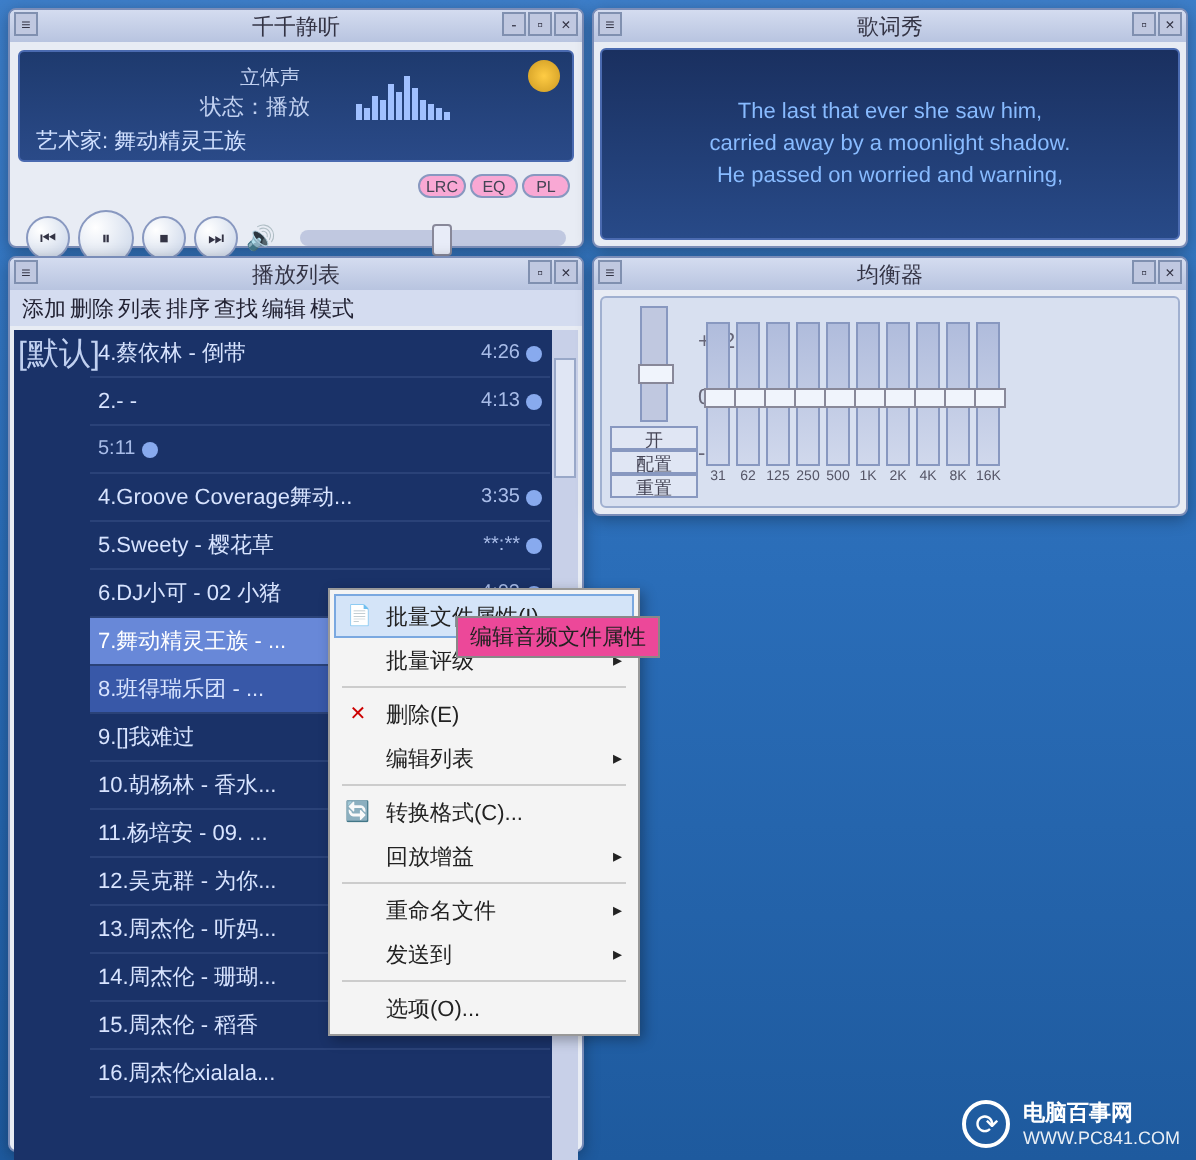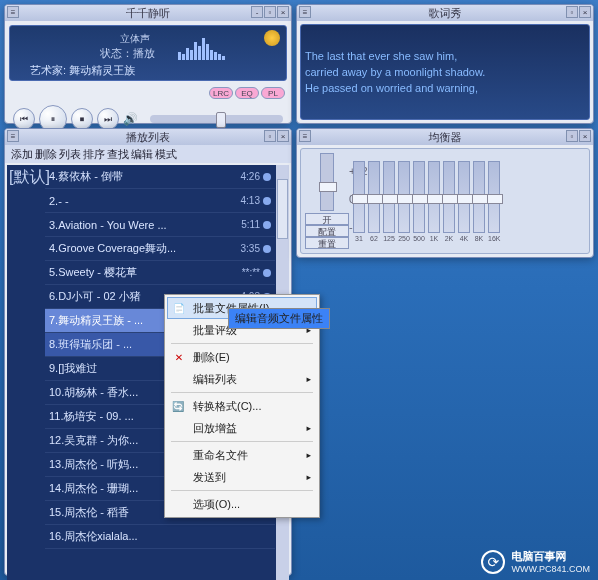--- a/index.html
+++ b/index.html
@@ -9,31 +9,31 @@
 .titlebar .winbtns{position:absolute;right:2px;top:1px;display:flex;gap:1px}
 .titlebar .leftbtns{position:absolute;left:2px;top:1px;display:flex;gap:1px}
 .wbtn{width:12px;height:12px;background:#c0c8e0;border:1px solid #8090b0;font-size:8px;display:flex;align-items:center;justify-content:center;cursor:pointer}
 .player{top:4px;left:4px;width:288px;height:120px}
 .display{margin:4px;height:56px;background:linear-gradient(180deg,#1e3a6e,#2a4a88);border:1px solid #4a6ab0;border-radius:3px;color:#d0e0ff;padding:4px;position:relative}
 .time{font-family:monospace;font-size:20px;letter-spacing:2px;color:#e0ecff}
 .stereo{position:absolute;top:6px;left:110px;font-size:10px;color:#c0d0f0}
 .status{position:absolute;top:20px;left:90px;font-size:10px;color:#c0d0f0}
 .vis{position:absolute;top:6px;left:168px;display:flex;gap:1px;align-items:flex-end;height:28px}
 .vis span{width:3px;background:#a0c0ff}
-.artist{position:absolute;bottom:2px;left:20px;font-size:10px;color:#d0e0ff}
+.artist{position:absolute;bottom:2px;left:8px;font-size:10px;color:#d0e0ff}
 .headphone{position:absolute;top:4px;right:6px;width:16px;height:16px;background:radial-gradient(circle,#ffcc44,#cc9922);border-radius:50%}
 .pills{display:flex;gap:2px;justify-content:flex-end;padding:2px 6px}
 .pill{width:24px;height:12px;background:#f9a8d4;border:1px solid #8898c0;border-radius:6px;font-size:8px;display:flex;align-items:center;justify-content:center;color:#445}
 .controls{display:flex;align-items:center;gap:4px;padding:4px 8px}
 .cbtn{width:22px;height:22px;border-radius:50%;background:radial-gradient(circle at 30% 30%,#fff,#c8d4e8);border:1px solid #8898c0;display:flex;align-items:center;justify-content:center;font-size:9px;color:#334;cursor:pointer}
 .cbtn.big{width:28px;height:28px}
 .volslider{flex:1;height:8px;background:#c0c8e0;border-radius:4px;margin-left:8px;position:relative}
 .volslider::after{content:"";position:absolute;left:50%;top:-3px;width:8px;height:14px;background:#e8ecf8;border:1px solid #889;border-radius:2px}
 .lyrics{top:4px;left:296px;width:298px;height:120px}
-.lyricbody{margin:3px;height:96px;background:linear-gradient(180deg,#1a3060,#284a88);border:1px solid #4a6ab0;border-radius:3px;color:#88bbff;font-family:monospace;font-size:10px;display:flex;flex-direction:column;align-items:flex-start;justify-content:center;gap:4px;text-align:center;padding:4px}
+.lyricbody{margin:3px;height:96px;background:linear-gradient(180deg,#1a3060,#284a88);border:1px solid #4a6ab0;border-radius:3px;color:#88bbff;font-family:monospace;font-size:10px;display:flex;flex-direction:column;align-items:center;justify-content:center;gap:4px;text-align:center;padding:4px}
 .playlist{top:128px;left:4px;width:288px;height:448px}
 .plmenu{height:18px;background:#d4dcf0;display:flex;align-items:center;gap:2px;padding:0 6px;font-size:11px;color:#223}
 .plmenu span{cursor:pointer}
 .plbody{margin:2px;background:#1a3268;height:422px;overflow:hidden;position:relative}
 .deflabel{position:absolute;left:2px;top:2px;color:#c0d0f0;font-size:16px}
 .tracks{margin-left:38px;margin-right:14px}
 .track{height:24px;display:flex;align-items:center;justify-content:space-between;color:#d8e4ff;font-size:11px;border-bottom:1px solid #2a4278;padding:0 4px;cursor:pointer}
 .track.sel{background:#3858a8}
 .track.hl{background:#6888d8;color:#fff}
 .track .dur{font-size:10px;color:#a8bce8;display:flex;align-items:center;gap:3px}
@@ -51,21 +51,21 @@
 .band{display:flex;flex-direction:column;align-items:center;gap:2px}
 .band .sl{width:12px;height:72px;background:linear-gradient(180deg,#b0bcdc,#d0d8ec);border:1px solid #8898c0;position:relative}
 .band .sl::after{content:"";position:absolute;top:32px;left:-2px;width:14px;height:8px;background:#f0f4fc;border:1px solid #889}
 .band .lbl{font-size:7px;color:#556}
 .ctxmenu{position:absolute;top:294px;left:164px;width:156px;background:#f4f4f4;border:1px solid #999;box-shadow:2px 2px 6px rgba(0,0,0,0.3);padding:2px}
 .ctxmenu .mi{height:22px;display:flex;align-items:center;padding:0 8px 0 26px;font-size:11px;color:#222;cursor:pointer;position:relative}
 .ctxmenu .mi.hov{background:#d4e4f8;border:1px solid #7aa8e0;padding-left:25px}
 .ctxmenu .mi.sub::after{content:"▸";position:absolute;right:6px;font-size:9px}
 .ctxmenu .sep{height:1px;background:#ccc;margin:2px 4px}
 .ctxmenu .ico{position:absolute;left:4px;width:16px;height:16px;display:flex;align-items:center;justify-content:center;font-size:10px}
-.tooltip{position:absolute;top:308px;left:228px;background:#3b82f6;border:1px solid #888;padding:2px 6px;font-size:11px;color:#222}
+.tooltip{position:absolute;top:308px;left:228px;background:#ec4899;border:1px solid #888;padding:2px 6px;font-size:11px;color:#222}
 .watermark{position:absolute;bottom:6px;right:8px;color:#fff;font-size:14px;display:flex;align-items:center;gap:6px}
 .watermark .logo{width:24px;height:24px;border:2px solid #fff;border-radius:50%;color:#fff;display:flex;align-items:center;justify-content:center;font-size:14px}
 .watermark .sub{font-size:9px;opacity:0.9}
 </style>
 </head>
 <body>
 
 <div class="window player">
   <div class="titlebar">
     <div class="leftbtns">
@@ -156,21 +156,20 @@
     <div class="tracks" id="tracks">
         <div class="track">
           <span>4.蔡依林 - 倒带</span>
           <span class="dur">4:26<span class="ind"></span></span>
         </div>
         <div class="track">
           <span>2.- -</span>
           <span class="dur">4:13<span class="ind"></span></span>
         </div>
         <div class="track">
-          <span>3.Aviation - You Were ...</span>
           <span class="dur">5:11<span class="ind"></span></span>
         </div>
         <div class="track">
           <span>4.Groove Coverage舞动...</span>
           <span class="dur">3:35<span class="ind"></span></span>
         </div>
         <div class="track">
           <span>5.Sweety - 樱花草</span>
           <span class="dur">**:**<span class="ind"></span></span>
         </div>

